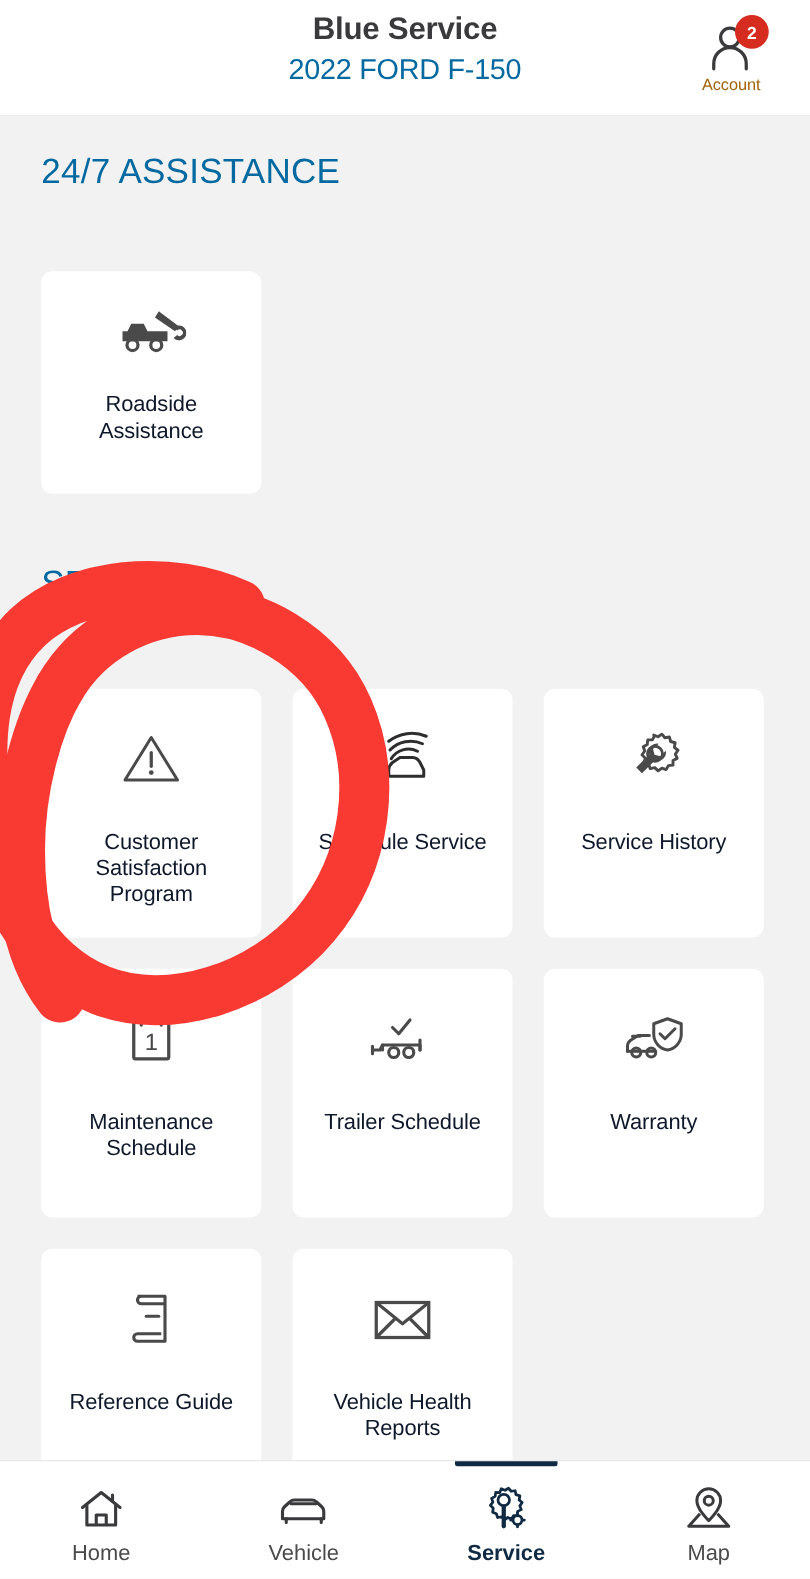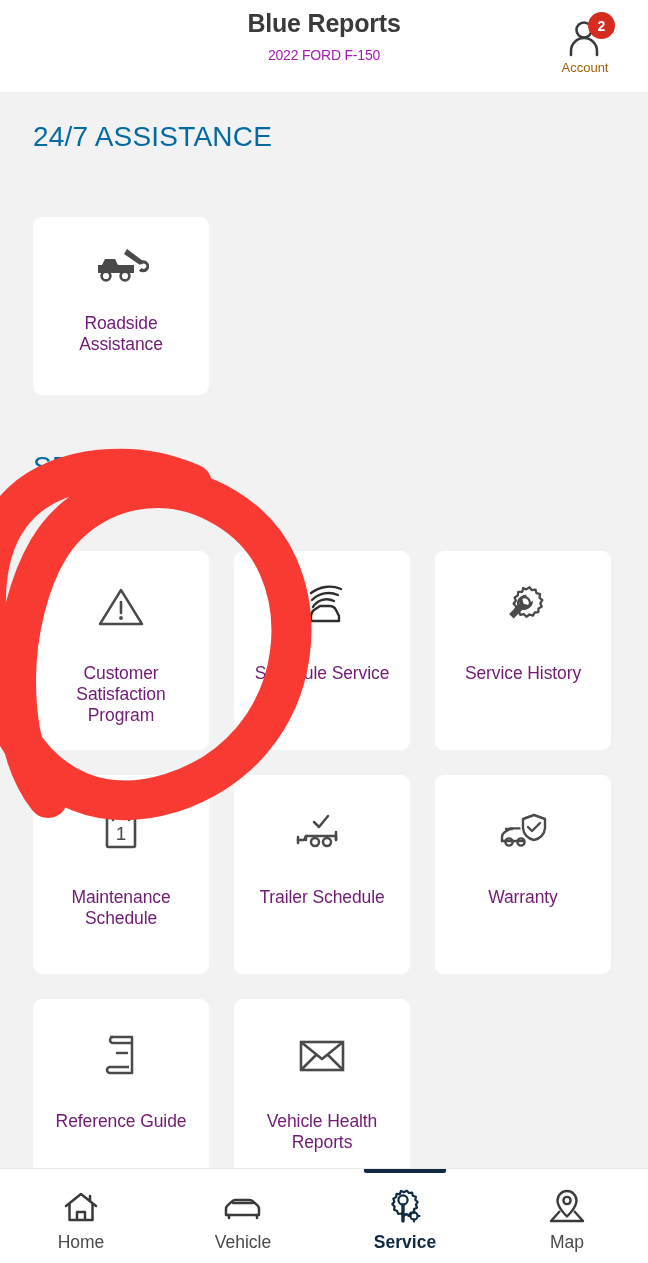--- a/index.html
+++ b/index.html
@@ -19,21 +19,21 @@
     border-bottom:1px solid #EDEDED;
   }
   .header-titles {
     position:absolute; left:0; top:8px; width:648px; text-align:center;
   }
   .veh-name {
     font-size:25px; font-weight:bold; color:#3A3A3C;
     letter-spacing:-0.2px; line-height:30px;
   }
   .veh-model {
-    font-size:14px; font-weight:normal; color:#a21caf;
+    font-size:23px; font-weight:normal; color:#0369a1;
     letter-spacing:-0.2px; line-height:30px; margin-top:2px;
   }
   .account-btn {
     position:absolute; right:26px; top:18px;
     width:74px; display:flex; flex-direction:column; align-items:center;
     cursor:pointer;
   }
   .account-icon-wrap { position:relative; width:42px; height:40px; }
   .account-badge {
     position:absolute; right:-9px; top:-6px;
@@ -67,21 +67,21 @@
     display:flex; flex-direction:column; align-items:center;
     cursor:pointer; position:relative;
   }
   #grid-service .card { height:199px; }
   .card-icon {
     height:96px; display:flex; align-items:center; justify-content:center;
     width:100%;
   }
   #grid-service .card-icon { height:112px; }
   .card-label {
-    font-size:17.5px; color:#701a75; text-align:center;
+    font-size:17.5px; color:#0f172a; text-align:center;
     line-height:21px; padding:0 8px; letter-spacing:-0.1px;
   }
   .ico { display:block; }
 
   
   .annotation {
     position:absolute; left:-70px; top:440px;
     width:420px; height:390px;
     pointer-events:none; z-index:50;
   }
@@ -103,21 +103,21 @@
   }
   .nav-label { font-size:17.5px; color:#4A4A4A; margin-top:5px; line-height:20px; }
   .nav-item.active .nav-label { color:#102A43; font-weight:bold; }
   .nav-icon { height:40px; display:flex; align-items:center; justify-content:center; }
 </style>
 </head>
 <body>
 
 <div class="header">
   <div class="header-titles">
-    <div class="veh-name">Blue Reports</div>
+    <div class="veh-name">Blue Service</div>
     <div class="veh-model">2022 FORD F-150</div>
   </div>
   <div class="account-btn">
     <div class="account-icon-wrap">
       <svg class="ico" width="42" height="40" viewBox="0 0 42 40">
         <circle cx="20" cy="12" r="7.5" fill="none" stroke="#3A3A3C" stroke-width="2.6"></circle>
         <path d="M7 37 v-4 a13 13 0 0 1 26 0 v4" fill="none" stroke="#3A3A3C" stroke-width="2.6" stroke-linecap="round"></path>
       </svg>
       <div class="account-badge">2</div>
     </div>

